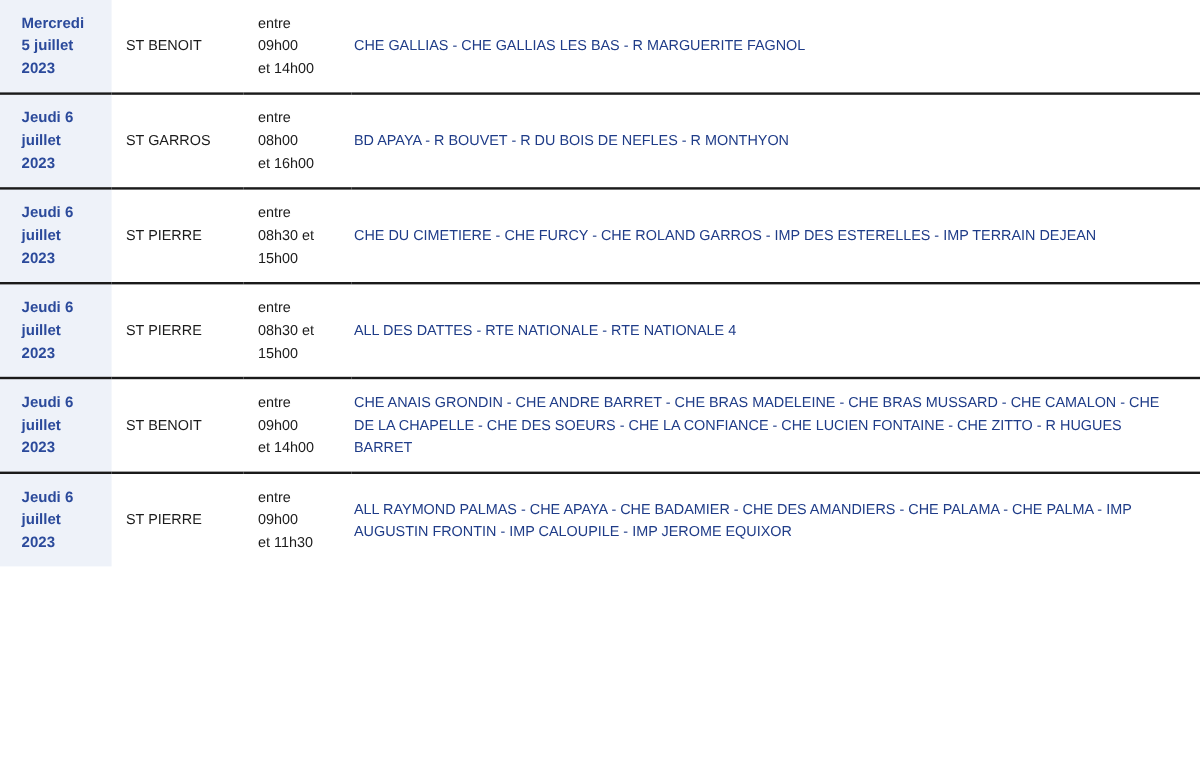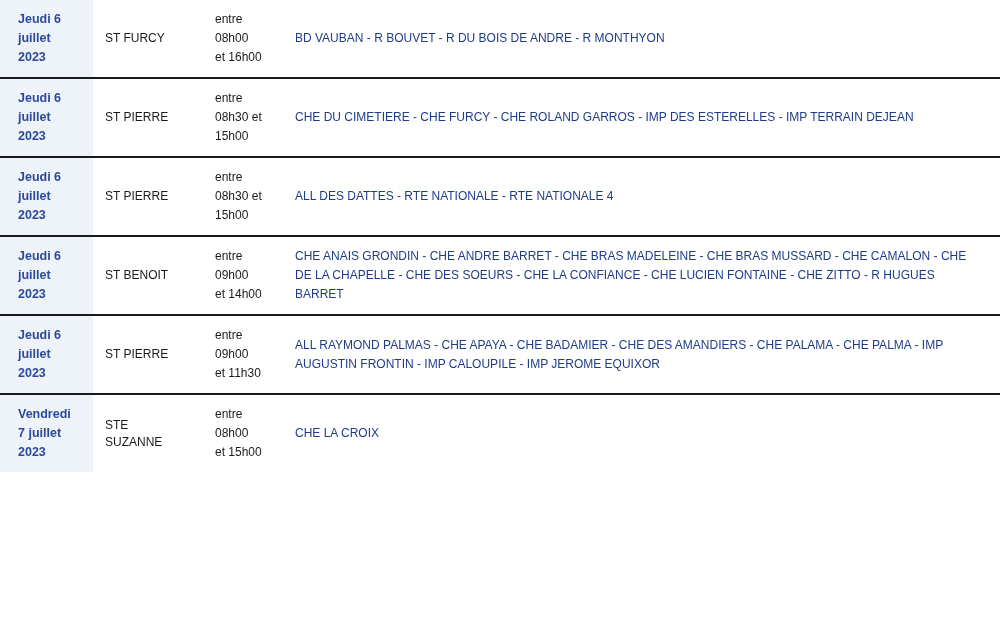--- a/index.html
+++ b/index.html
@@ -63,33 +63,49 @@
   }
   .line { display: block; }
 </style>
 </head>
 <body>
 
 <table class="schedule-table">
   <tbody>
       <tr>
         <td class="col-date">
+          <span class="line">Mercredi</span>
+          <span class="line">5 juillet</span>
+          <span class="line">2023</span>
+        </td>
+        <td class="col-city">
+          <span class="line">ST BENOIT</span>
+        </td>
+        <td class="col-time">
+          <span class="line">entre</span>
+          <span class="line">09h00</span>
+          <span class="line">et 14h00</span>
+        </td>
+        <td class="col-streets">CHE GALLIAS - CHE GALLIAS LES BAS - R MARGUERITE FAGNOL</td>
+      </tr>
+      <tr>
+        <td class="col-date">
           <span class="line">Jeudi 6</span>
           <span class="line">juillet</span>
           <span class="line">2023</span>
         </td>
         <td class="col-city">
-          <span class="line">ST FURCY</span>
+          <span class="line">ST GARROS</span>
         </td>
         <td class="col-time">
           <span class="line">entre</span>
           <span class="line">08h00</span>
           <span class="line">et 16h00</span>
         </td>
-        <td class="col-streets">BD VAUBAN - R BOUVET - R DU BOIS DE ANDRE - R MONTHYON</td>
+        <td class="col-streets">BD APAYA - R BOUVET - R DU BOIS DE NEFLES - R MONTHYON</td>
       </tr>
       <tr>
         <td class="col-date">
           <span class="line">Jeudi 6</span>
           <span class="line">juillet</span>
           <span class="line">2023</span>
         </td>
         <td class="col-city">
           <span class="line">ST PIERRE</span>
         </td>
@@ -141,31 +157,14 @@
         <td class="col-city">
           <span class="line">ST PIERRE</span>
         </td>
         <td class="col-time">
           <span class="line">entre</span>
           <span class="line">09h00</span>
           <span class="line">et 11h30</span>
         </td>
         <td class="col-streets">ALL RAYMOND PALMAS - CHE APAYA - CHE BADAMIER - CHE DES AMANDIERS - CHE PALAMA - CHE PALMA - IMP AUGUSTIN FRONTIN - IMP CALOUPILE - IMP JEROME EQUIXOR</td>
       </tr>
-      <tr>
-        <td class="col-date">
-          <span class="line">Vendredi</span>
-          <span class="line">7 juillet</span>
-          <span class="line">2023</span>
-        </td>
-        <td class="col-city">
-          <span class="line">STE</span>
-          <span class="line">SUZANNE</span>
-        </td>
-        <td class="col-time">
-          <span class="line">entre</span>
-          <span class="line">08h00</span>
-          <span class="line">et 15h00</span>
-        </td>
-        <td class="col-streets">CHE LA CROIX</td>
-      </tr>
     </tbody>
 </table>
 
 </body></html>

